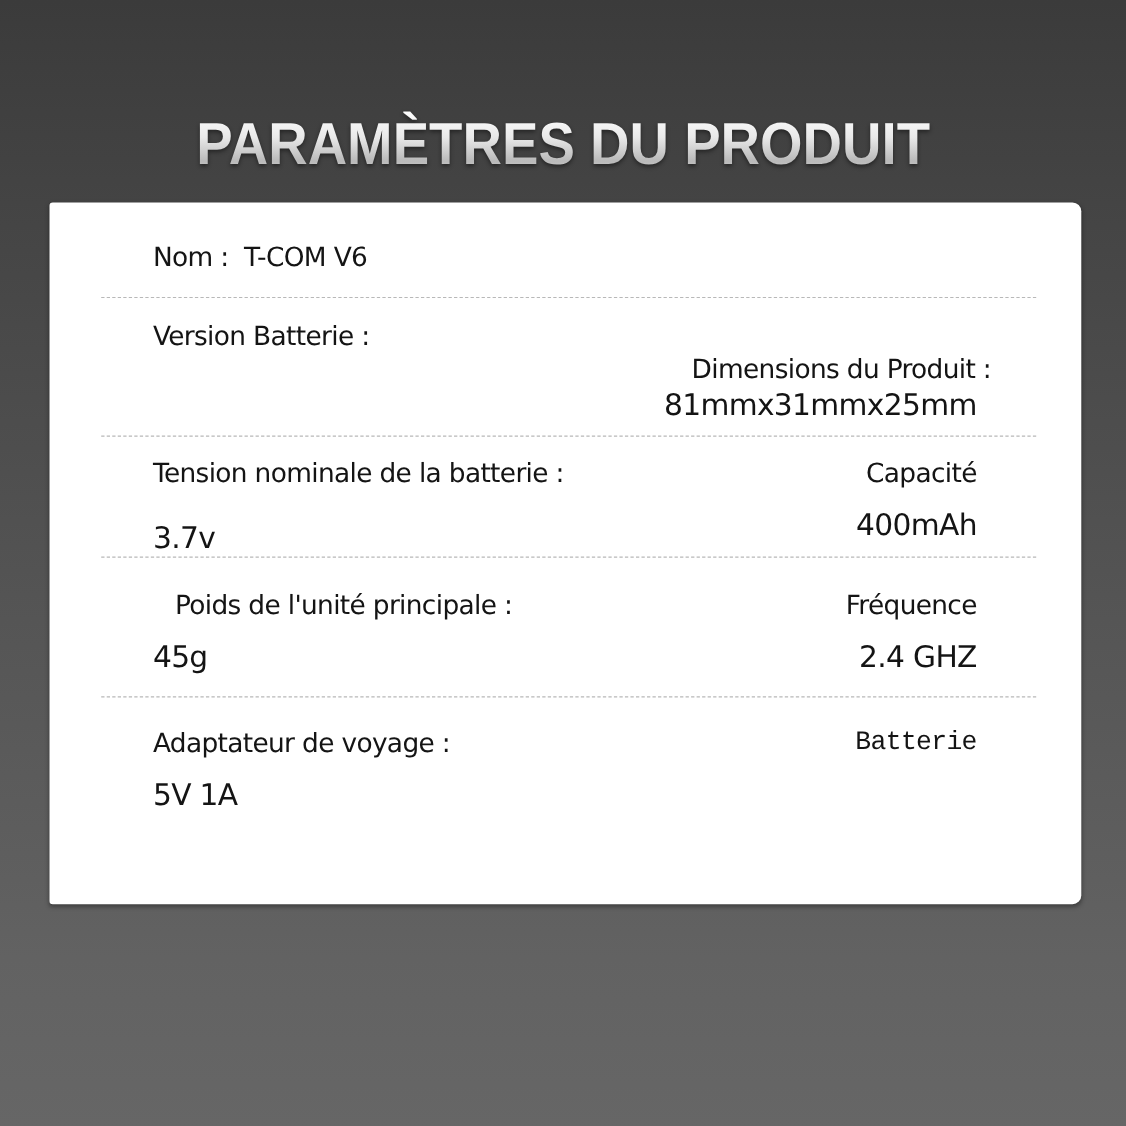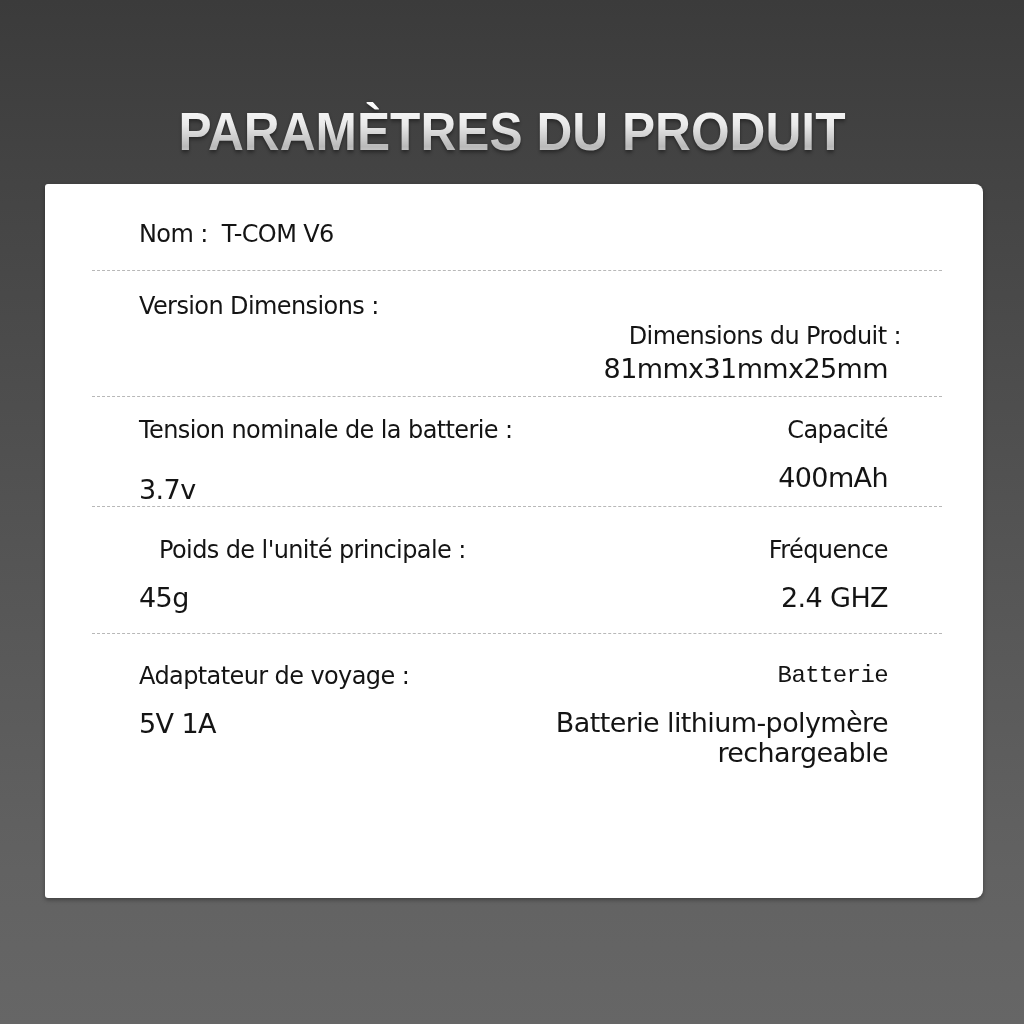--- a/index.html
+++ b/index.html
@@ -15,21 +15,21 @@
     font-weight: bold; font-size: 54px; letter-spacing: 0px;
     transform: scaleX(0.92); transform-origin: center;
     color: #e8e8e8;
     background: linear-gradient(180deg, #ffffff 0%, #e9e9e9 40%, #b9b9b9 75%, #dcdcdc 100%);
     -webkit-background-clip: text; background-clip: text;
     -webkit-text-fill-color: transparent;
     filter: drop-shadow(0 2px 2px rgba(0,0,0,0.45));
     line-height: 62px;
   }
   .card {
-    position: absolute; left: 45px; top: 184px; width: 938px; height: 714px;
+    position: absolute; left: 45px; top: 184px; width: 938px; height: 638px;
     background: #ffffff;
     border-radius: 3px 8px 8px 3px;
     box-shadow: 0 2px 4px rgba(0,0,0,0.35);
   }
   .sep {
     position: absolute; left: 47px; width: 850px; height: 0;
     border-top: 1px dashed #b8b8b8;
   }
   .txt {
     position: absolute; color: #141414; white-space: nowrap;
@@ -47,36 +47,34 @@
 <div class="title">PARAMÈTRES DU PRODUIT</div>
 
 <div class="card">
 
   <div class="txt lbl" style="left:94px; top:36px;">
     <span>Nom :</span>&nbsp;
     <span>T-COM V6</span>
   </div>
   <div class="sep" style="top:86px;"></div>
 
-  <div class="txt lbl left" style="top:108px;">Version Dimensions :</div>
+  <div class="txt lbl left" style="top:108px;">Version Batterie :</div>
   <div class="txt lbl" style="right:82px; top:108px; text-align:right;margin-top:30px;">Dimensions du Produit :</div>
   <div class="txt val right" style="top:169px;">81mmx31mmx25mm</div>
   <div class="sep" style="top:212px;"></div>
 
   <div class="txt lbl left" style="top:232px;">Tension nominale de la batterie :</div>
   <div class="txt val left" style="top:290px;">3.7v</div>
   <div class="txt lbl right" style="top:232px;">Capacité</div>
   <div class="txt val right" style="top:278px;text-align:center;">400mAh</div>
   <div class="sep" style="top:322px;"></div>
 
   <div class="txt lbl left" style="top:352px;margin-left:20px;">Poids de l'unité principale :</div>
   <div class="txt val left" style="top:398px;">45g</div>
   <div class="txt lbl right" style="top:352px;">Fréquence</div>
   <div class="txt val right" style="top:398px;">2.4 GHZ</div>
   <div class="sep" style="top:449px;"></div>
 
   <div class="txt lbl left" style="top:478px;">Adaptateur de voyage :</div>
   <div class="txt val left" style="top:524px;">5V 1A</div>
   <div class="txt lbl right" style="top:478px;font-family:Liberation Mono, monospace;">Batterie</div>
-  <div class="txt val right multi" style="top:524px;">Batterie lithium-polymère
-rechargeable</div>
 
 </div>
 
 </body></html>

